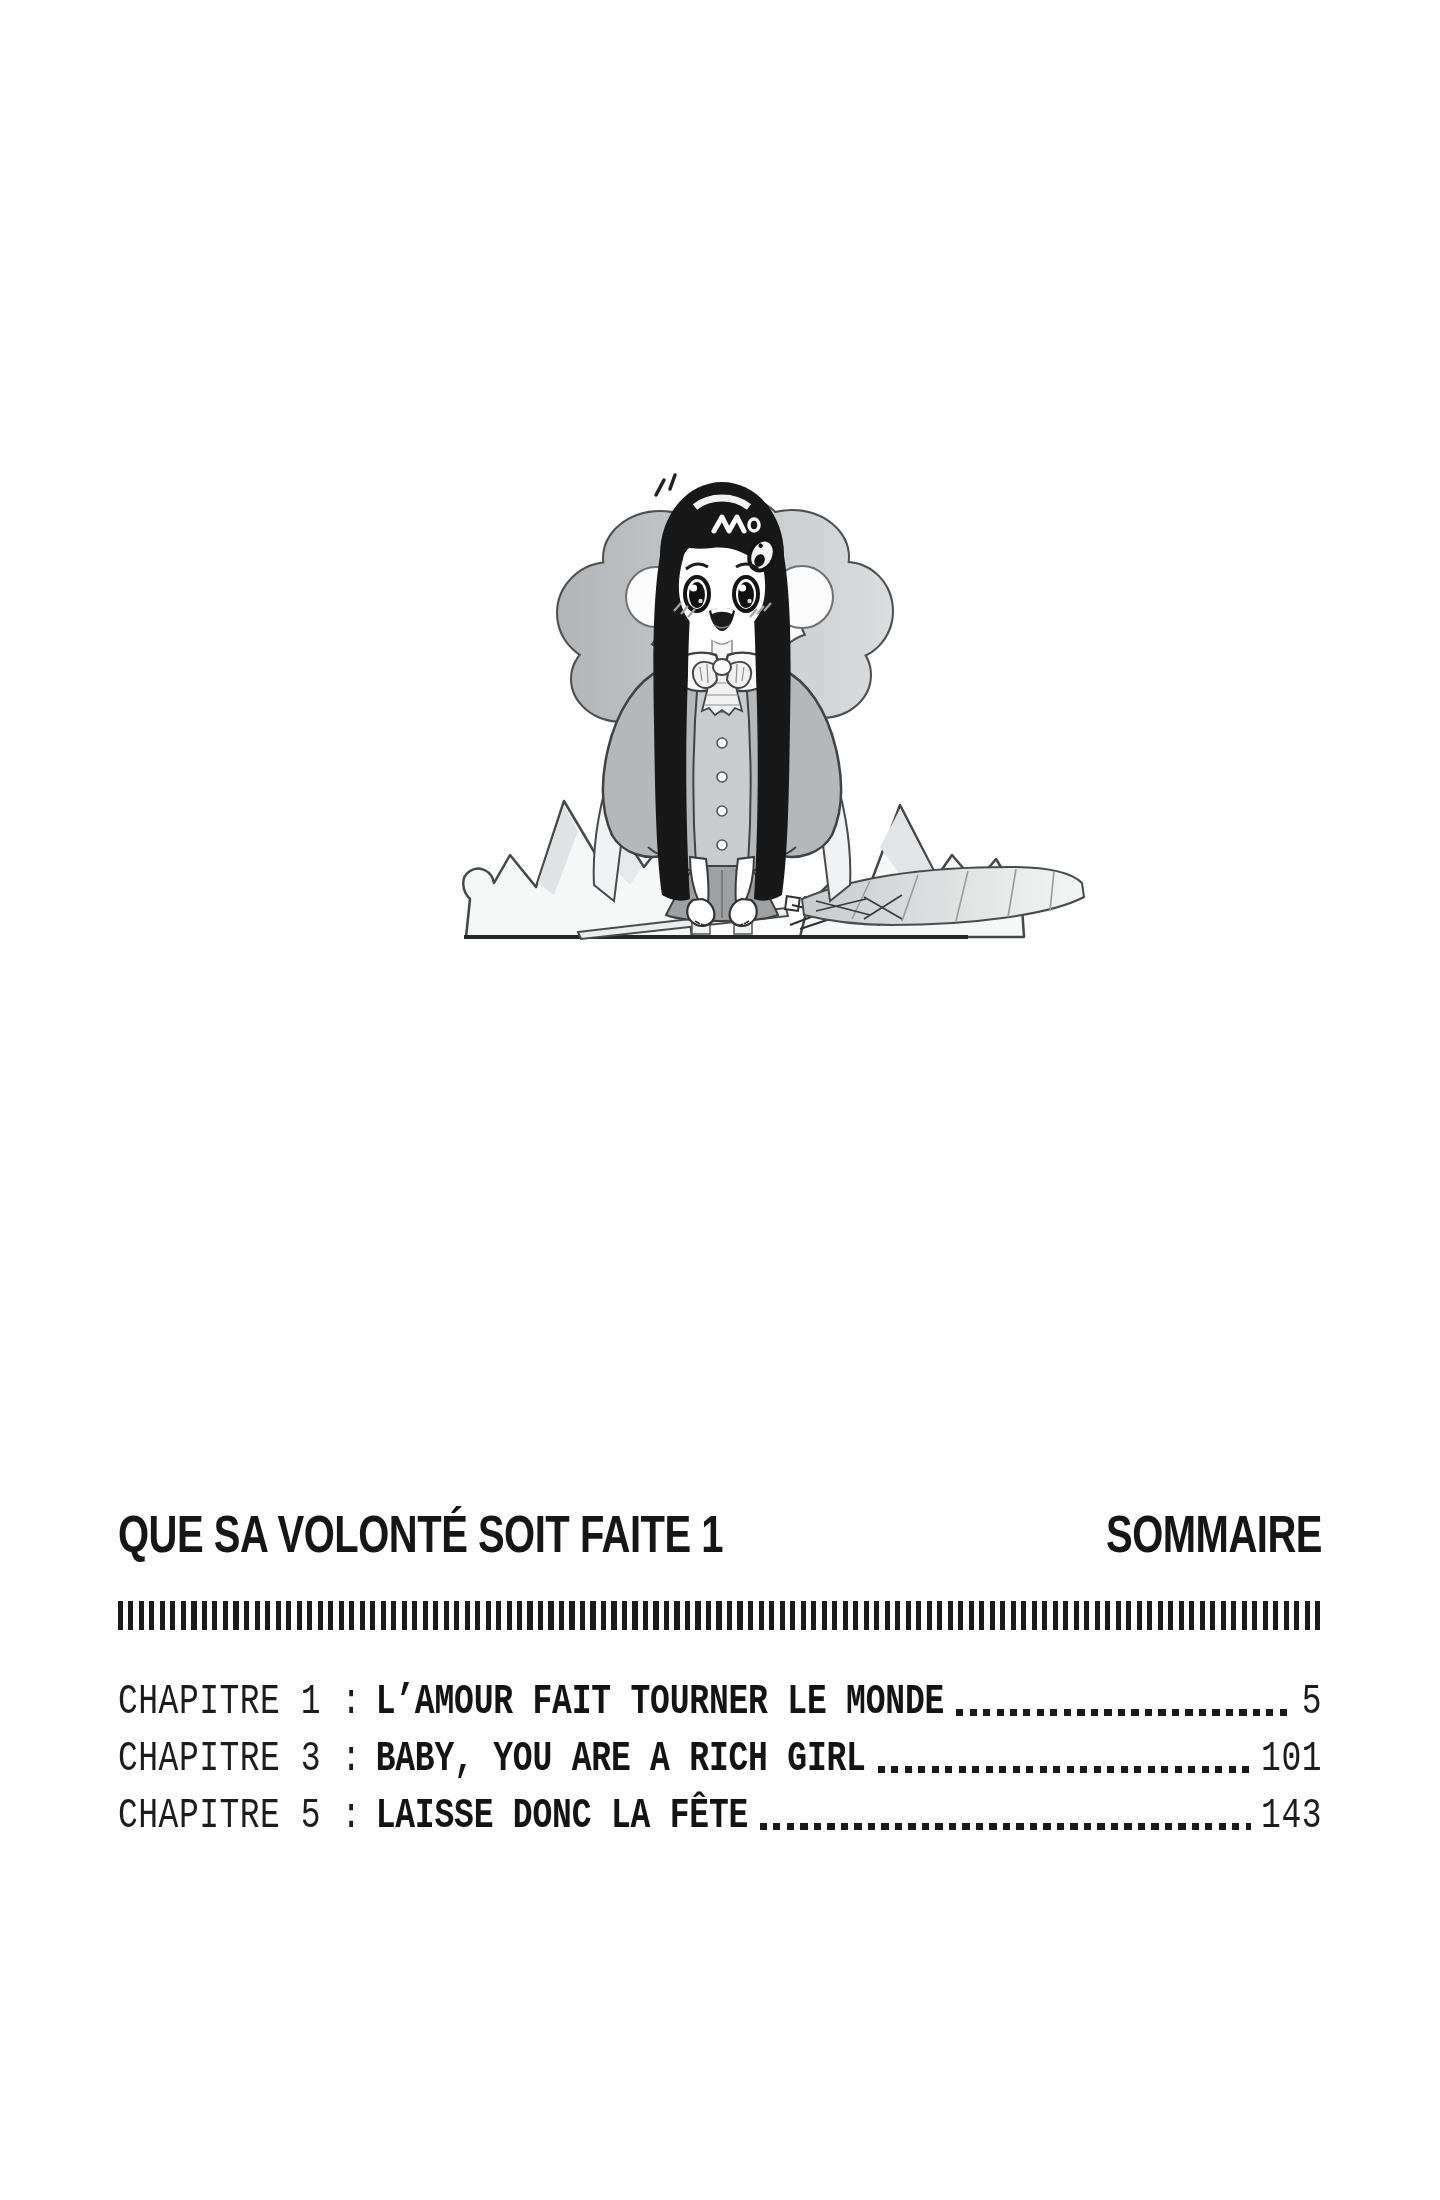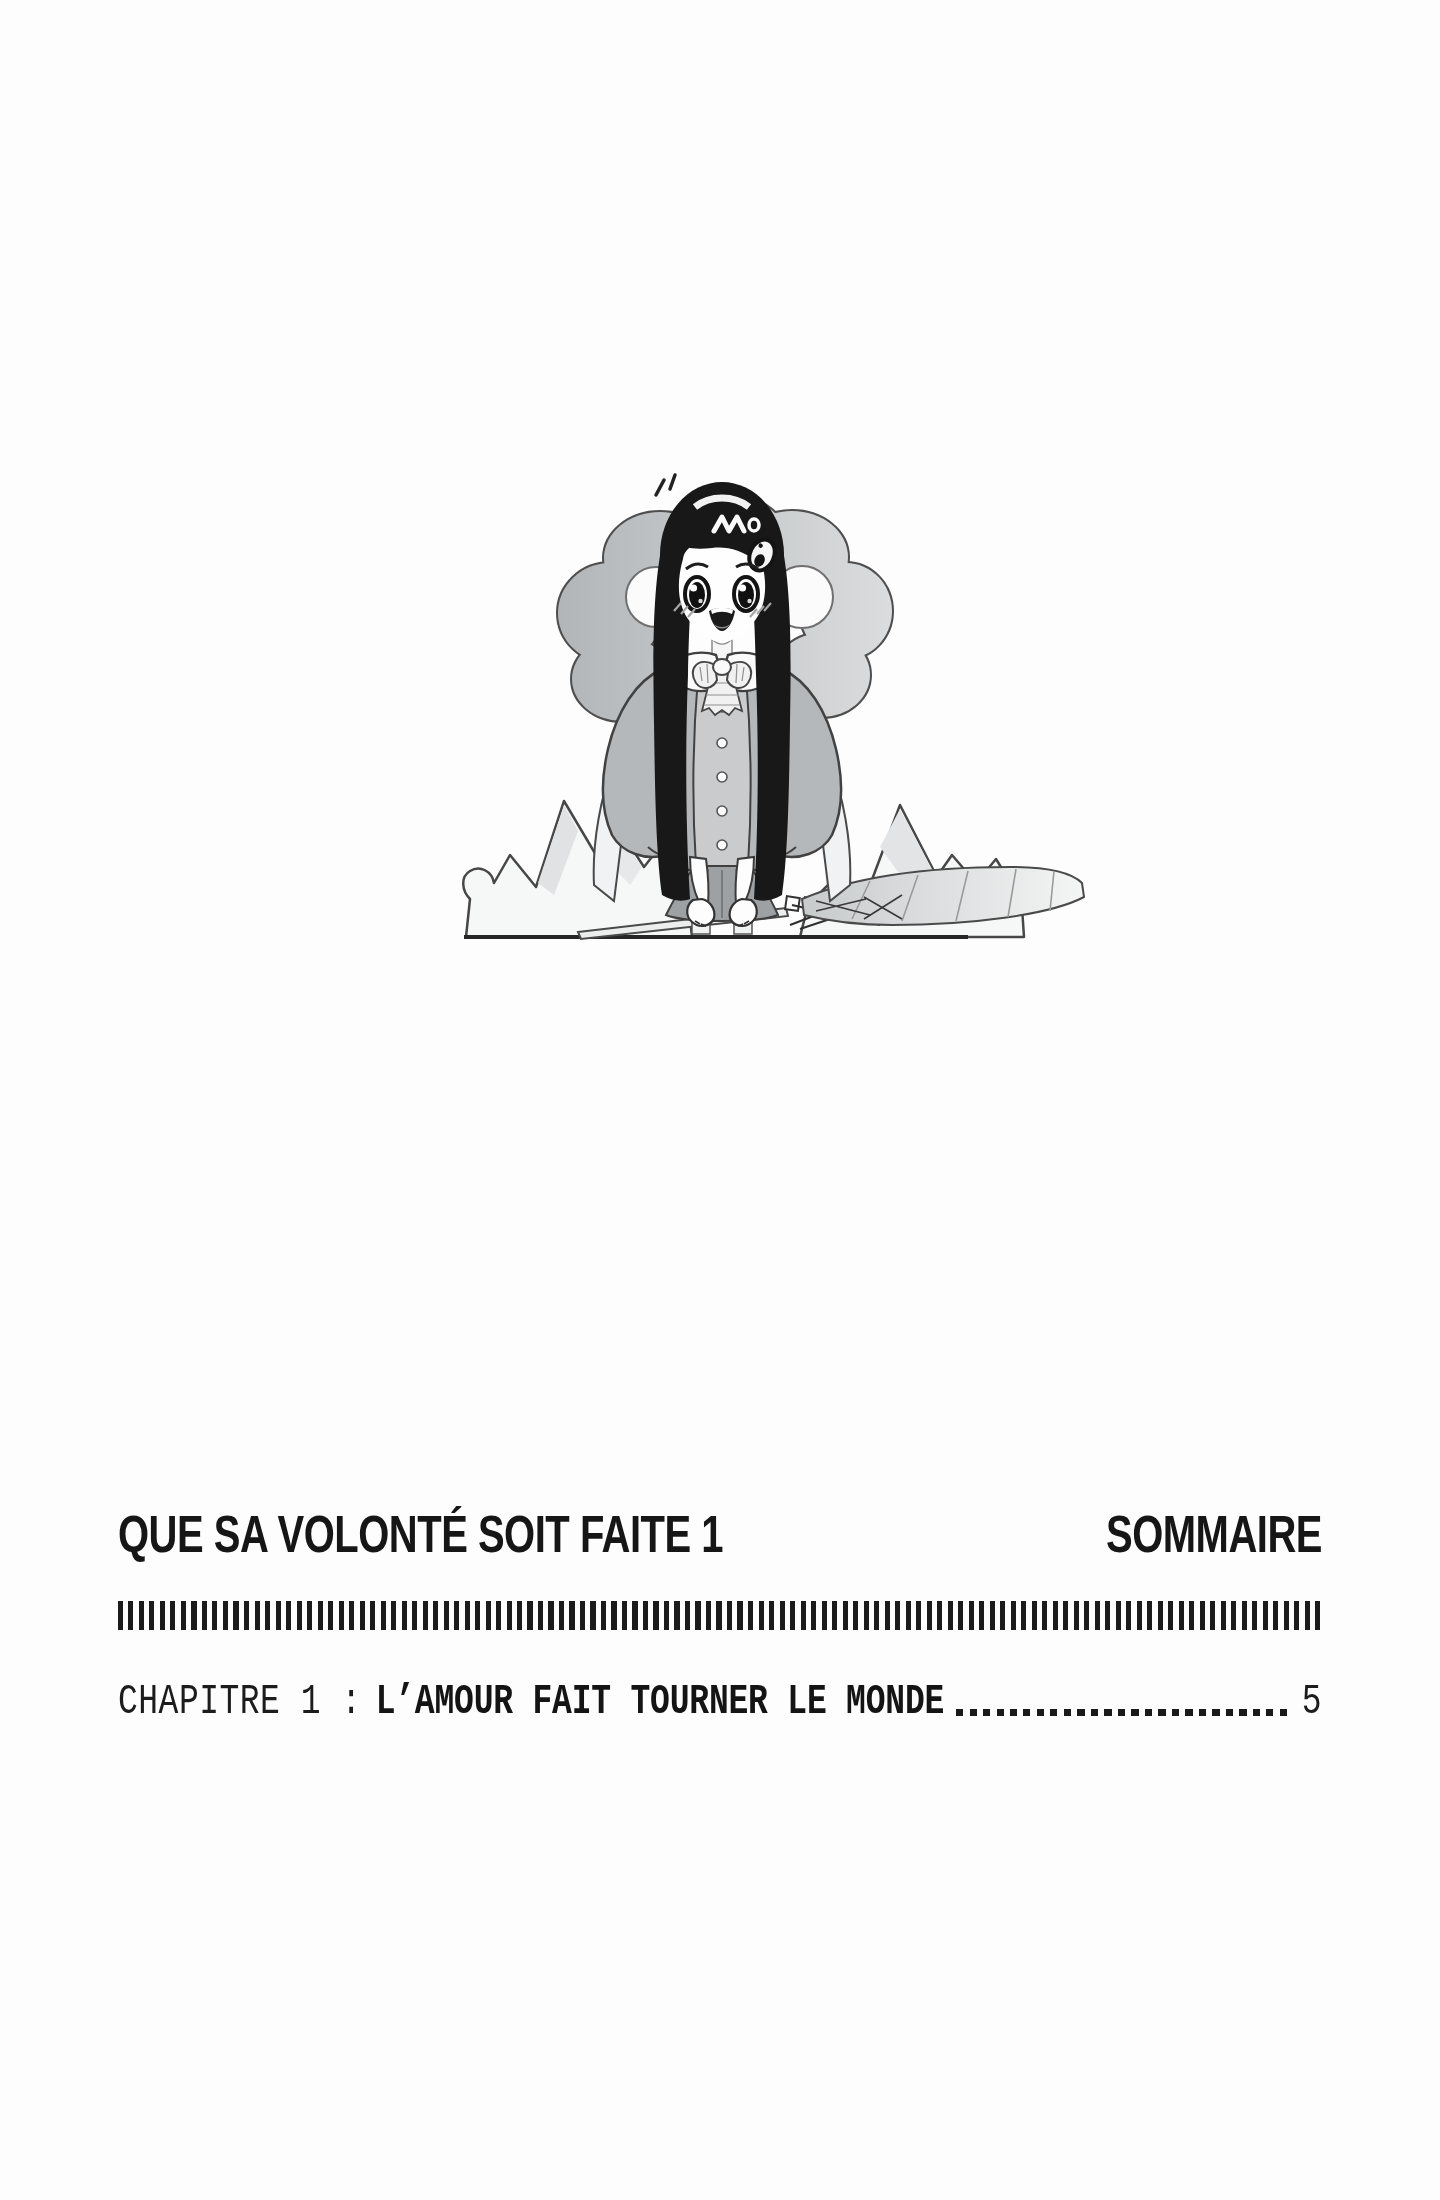--- a/index.html
+++ b/index.html
@@ -201,16 +201,28 @@
 
     <div class="divider"></div>
 
     <ul class="toc">
       <li>
         <span class="lbl">CHAPITRE 1 :</span>
         <span class="ttl">L’AMOUR FAIT TOURNER LE MONDE</span>
         <div class="leader"></div>
         <span class="pg">5</span>
       </li>
+      <li>
+        <span class="lbl">CHAPITRE 3 :</span>
+        <span class="ttl">BABY, YOU ARE A RICH GIRL</span>
+        <div class="leader"></div>
+        <span class="pg">101</span>
+      </li>
+      <li>
+        <span class="lbl">CHAPITRE 5 :</span>
+        <span class="ttl">LAISSE DONC LA FÊTE</span>
+        <div class="leader"></div>
+        <span class="pg">143</span>
+      </li>
     </ul>
   </div>
 
 </div>
 
 </body></html>

